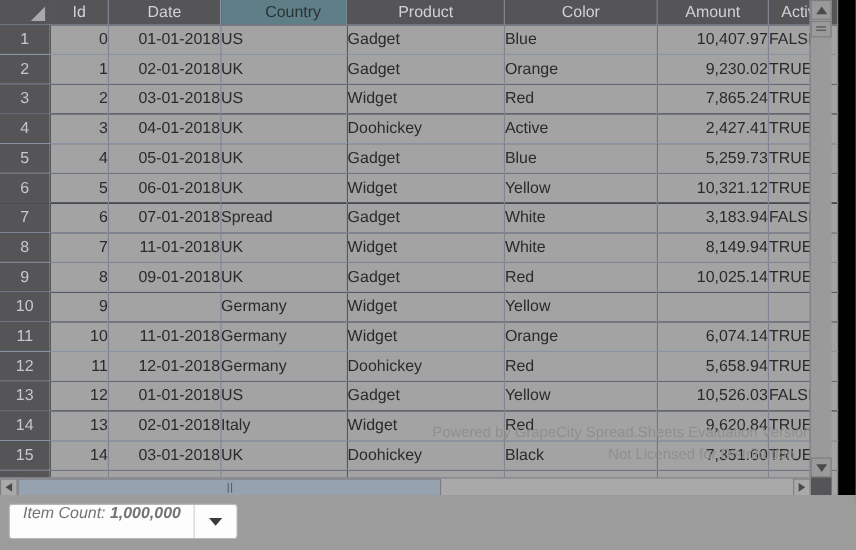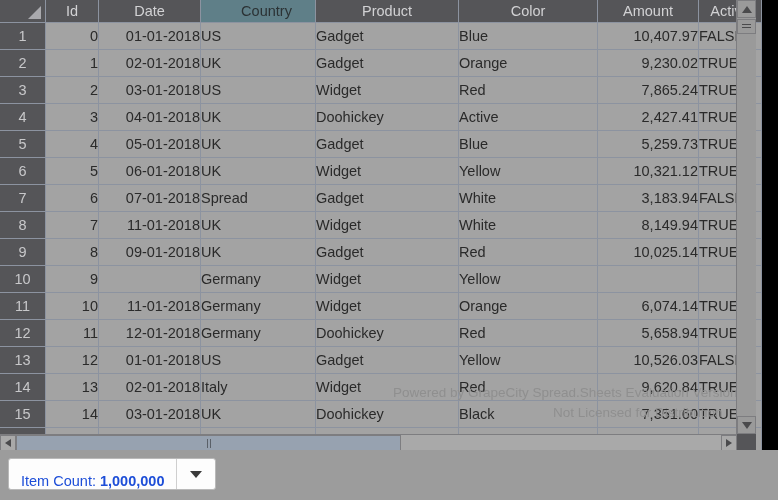--- a/index.html
+++ b/index.html
@@ -241,25 +241,26 @@
     display: flex;
     align-items: stretch;
     height: 32px;
     background: #fdfdfd;
     border: 1px solid #b9b9b9;
     border-radius: 3px;
     box-sizing: border-box;
   }
   .itemcount .label {
     display: flex;
-    align-items: flex-end;
+    align-items: flex-start;
     padding: 0 12px;
     font-size: 14.5px;
-    color: #1d4ed8;
+    color: #737373;
     white-space: nowrap;
+    font-style: italic;
   }
   .itemcount .label b { font-weight: bold; margin-left: 4px; }
   .itemcount .caret {
     width: 38px;
     border-left: 1px solid #cfcfcf;
     display: flex;
     align-items: center;
     justify-content: center;
   }
   .itemcount .caret i {

